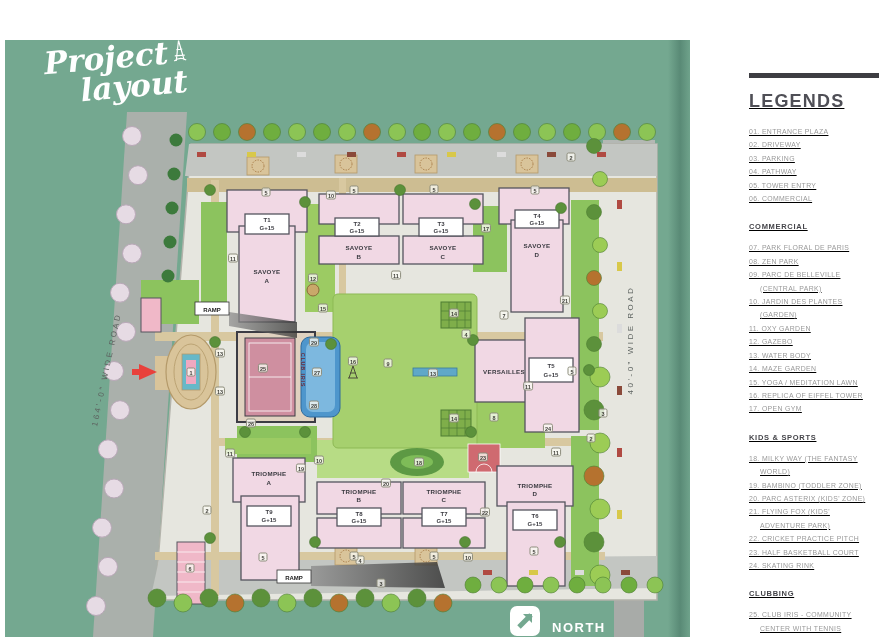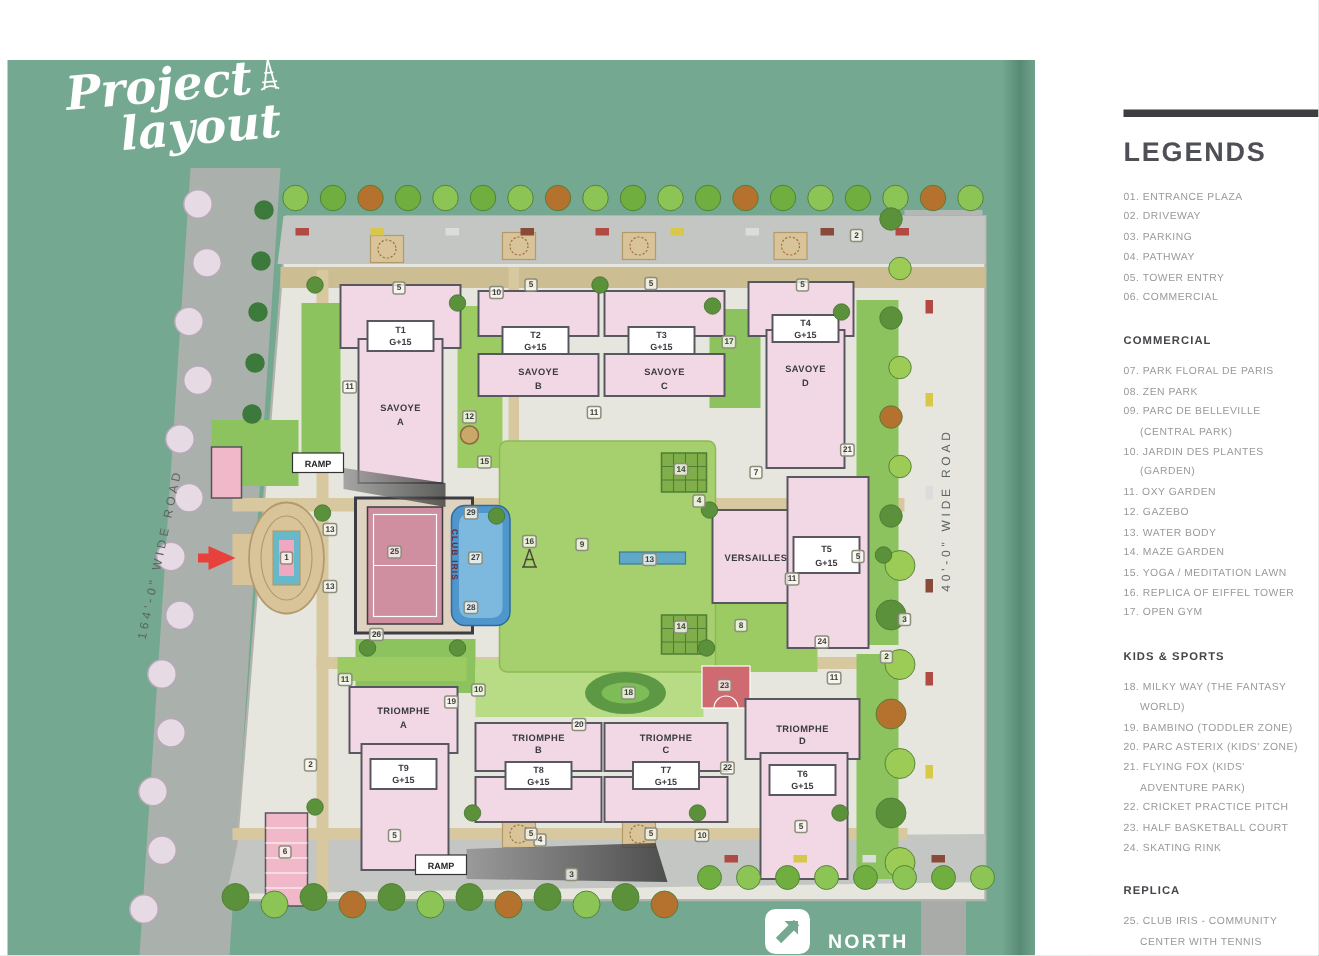--- a/index.html
+++ b/index.html
@@ -16,21 +16,21 @@
       font:700 5.5px/8px "Liberation Sans",sans-serif;color:#3f3f39;text-align:center;
       display:flex;align-items:center;justify-content:center;transform:translate(-50%,-50%);}
   
   #project-title{position:absolute;left:40px;top:2px;color:#fff;
       font-family:"DejaVu Serif",serif;font-style:italic;font-weight:700;
       font-size:31px;line-height:30px;transform:rotate(-5deg);}
   #project-title .l2{margin-left:34px;display:block;}
   #project-title svg{vertical-align:-2px;margin-left:4px;}
   
   #legend-panel{position:absolute;right:0;top:0;width:151px;height:637px;background:#fff;
-      box-sizing:border-box;padding:73px 12px 0 21px;}
+      box-sizing:border-box;padding:73px 12px 0 21px;text-decoration:underline;}
   #legend-bar{width:133px;height:5px;background:#3d3d42;margin:0 0 13px 0;}
   #legend-title{font-size:18px;font-weight:700;letter-spacing:1.2px;color:#4f4f56;margin:0 0 13px 0;}
   .legend-heading{font-size:7.5px;font-weight:700;letter-spacing:.7px;color:#45454a;margin:6px 0 10px 0;}
   .legend-items{list-style:none;margin:0 0 17px 0;padding:0;}
   .legend-items li{font-size:6.9px;line-height:13.4px;color:#999;letter-spacing:.35px;
       padding-left:11px;text-indent:-11px;}
   
   text{font-family:"Liberation Sans",sans-serif;}
   .tt{font-size:6px;font-weight:700;fill:#3a3a40;text-anchor:middle;}
   .tn{font-size:6.2px;font-weight:700;fill:#3a3a40;text-anchor:middle;letter-spacing:.3px;}
@@ -473,21 +473,21 @@
         <div class="legend-heading">KIDS &amp; SPORTS</div>
         <ul class="legend-items">
           <li>18. MILKY WAY (THE FANTASY WORLD)</li>
           <li>19. BAMBINO (TODDLER ZONE)</li>
           <li>20. PARC ASTERIX (KIDS' ZONE)</li>
           <li>21. FLYING FOX (KIDS' ADVENTURE PARK)</li>
           <li>22. CRICKET PRACTICE PITCH</li>
           <li>23. HALF BASKETBALL COURT</li>
           <li>24. SKATING RINK</li>
         </ul>
-        <div class="legend-heading">REPLICA</div>
+        <div class="legend-heading">CLUBBING</div>
         <ul class="legend-items">
           <li>25. CLUB IRIS - COMMUNITY CENTER WITH TENNIS COURT ON ROOF)</li>
           <li>26. BANQUET LAWN</li>
           <li>27. SWIMMING POOL</li>
           <li>28. KIDS' POOL</li>
           <li>29. JACUZZI</li>
         </ul>
       </div>
   </div>
 

